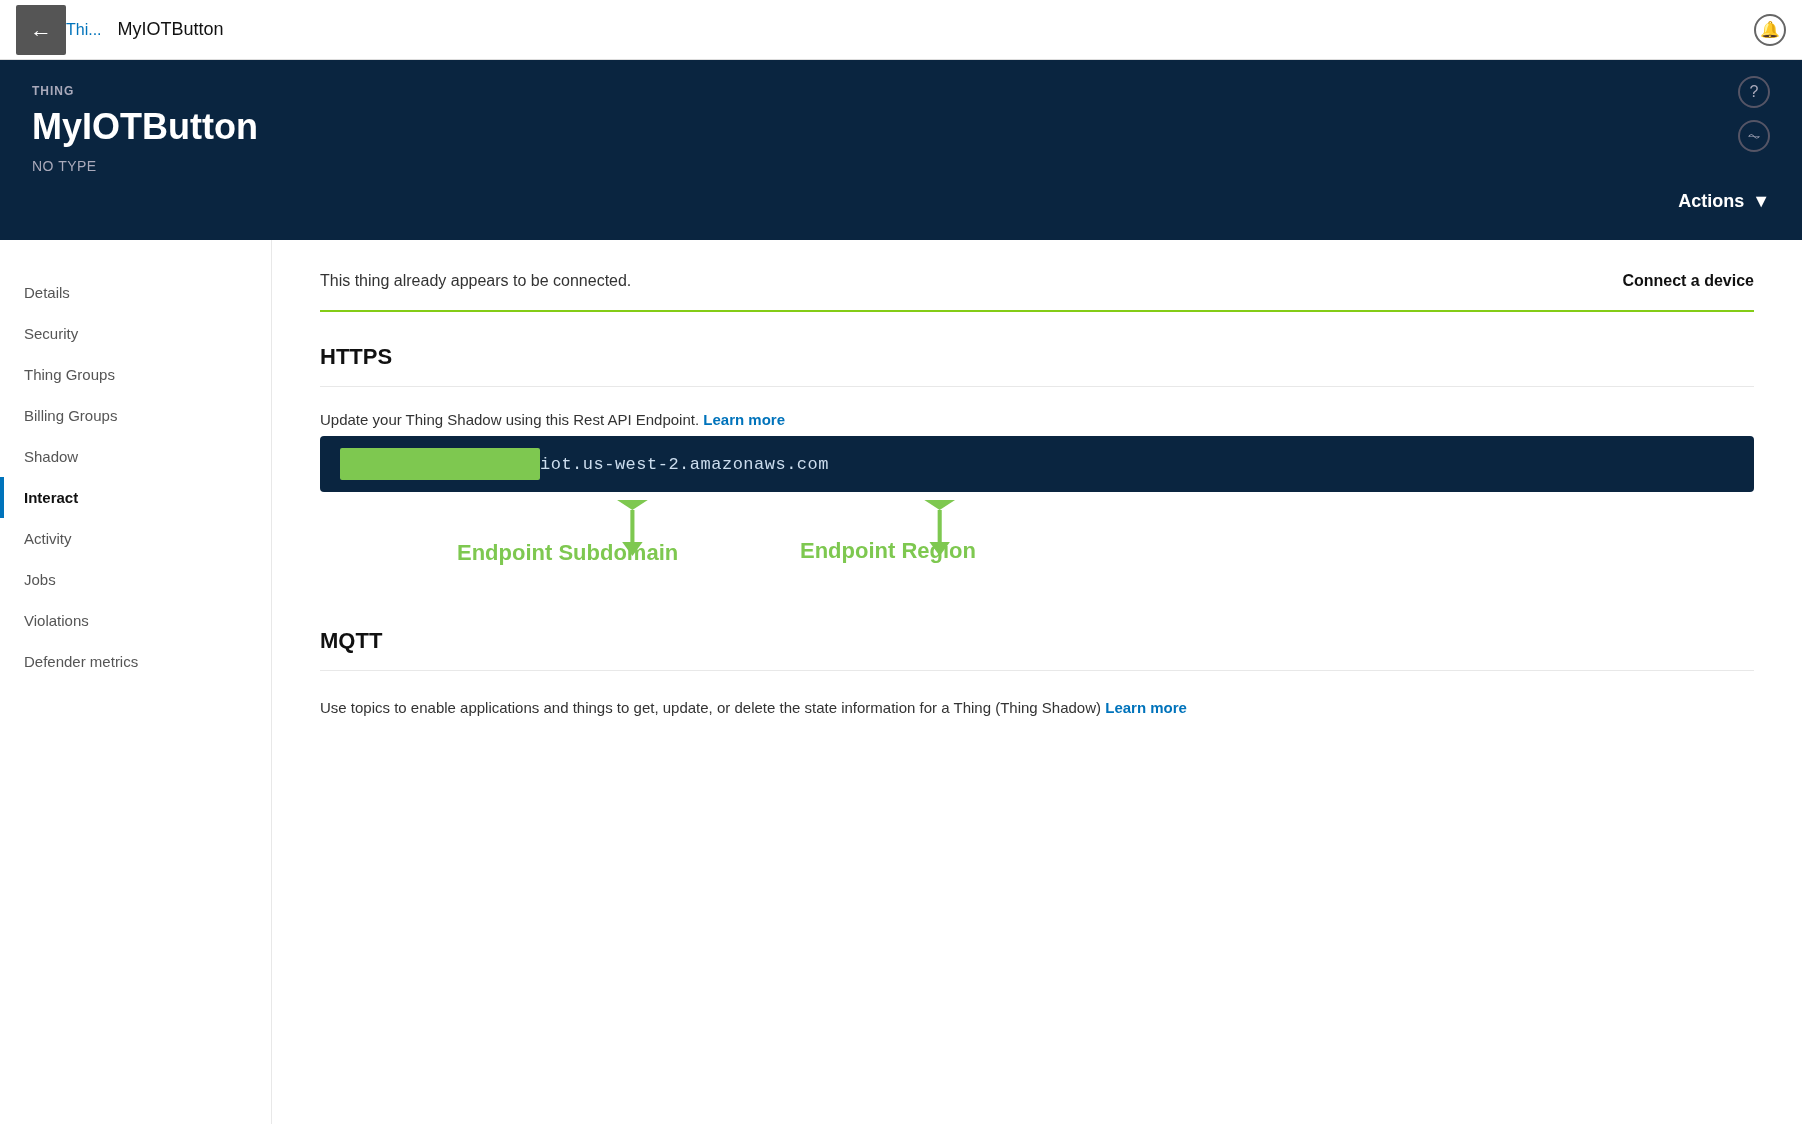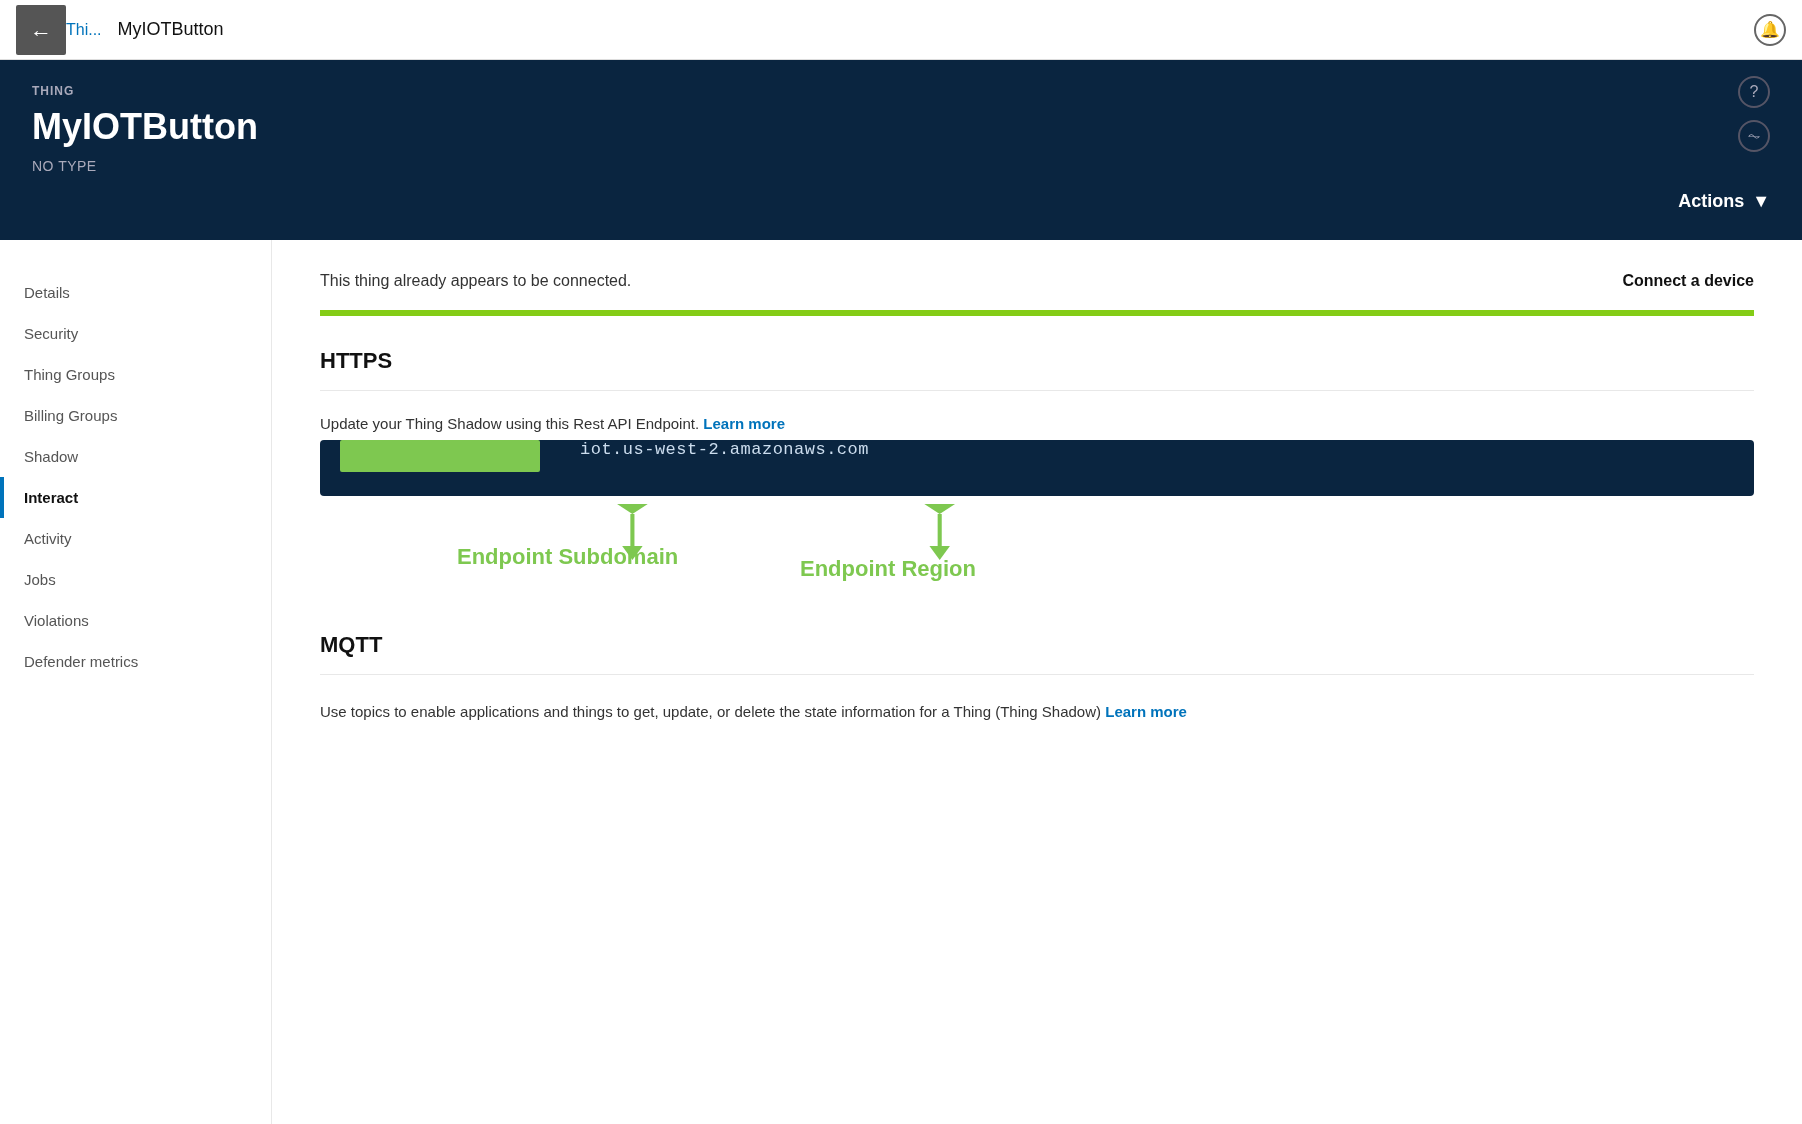--- a/index.html
+++ b/index.html
@@ -169,21 +169,21 @@
       flex: 1;
       padding: 32px 48px;
       position: relative;
     }
 
     .connection-banner {
       display: flex;
       justify-content: space-between;
       align-items: center;
       padding-bottom: 20px;
-      border-bottom: 6px solid #84cc16;
+      border-bottom: 2px solid #84cc16;
       margin-bottom: 28px;
     }
     .connection-text {
       font-size: 16px;
       color: #333;
     }
     .connect-device-btn {
       font-size: 16px;
       font-weight: 700;
       color: #111;
@@ -214,24 +214,24 @@
     .endpoint-description strong {
       font-weight: 700;
     }
 
     
     .endpoint-box {
       background: #0a2540;
       border-radius: 4px;
       padding: 0 20px;
       display: flex;
+      align-items: center;
       height: 56px;
       margin-bottom: 8px;
       position: relative;
-      gap: 40px;
     }
     .endpoint-subdomain {
       background: #7ec850;
       height: 32px;
       width: 200px;
       border-radius: 2px;
       display: inline-block;
       margin-right: 0;
     }
     .endpoint-region-text {
@@ -252,21 +252,21 @@
       position: absolute;
       left: 137px;
       top: 40px;
       color: #7ec850;
       font-size: 22px;
       font-weight: 600;
     }
     .annotation-label-region {
       position: absolute;
       left: 480px;
-      top: 52px;
+      top: 38px;
       color: #7ec850;
       font-size: 22px;
       font-weight: 600;
     }
 
     
     .arrows-svg {
       position: absolute;
       top: 0;
       left: 0;

